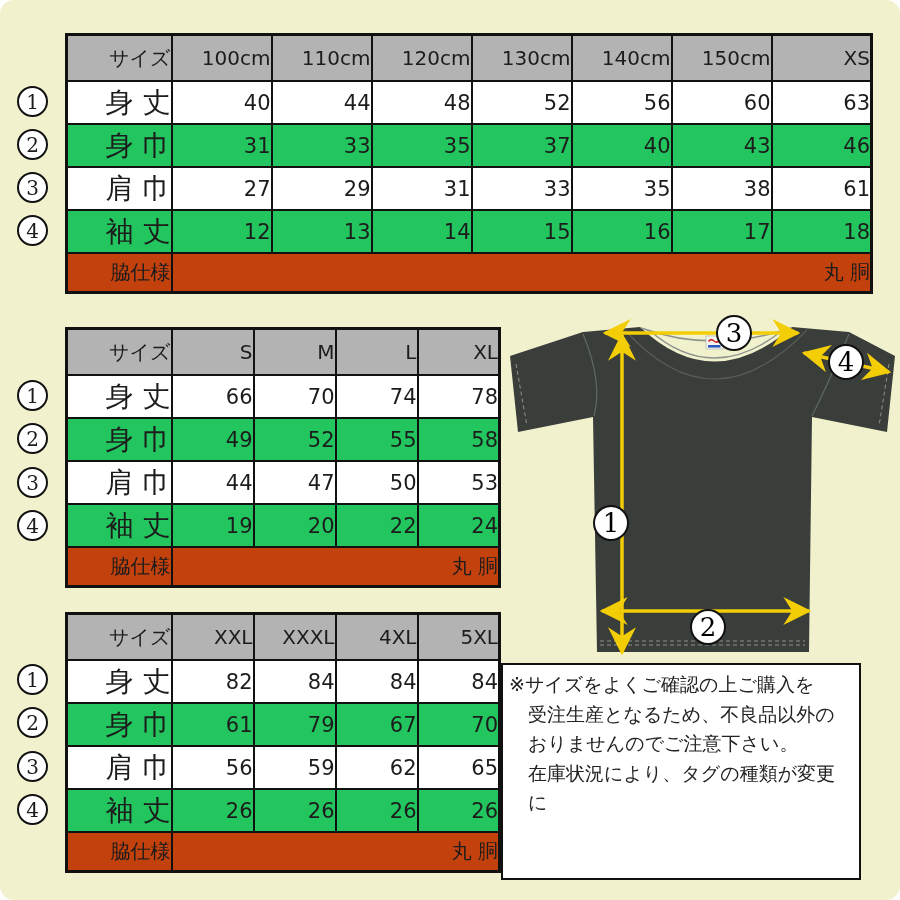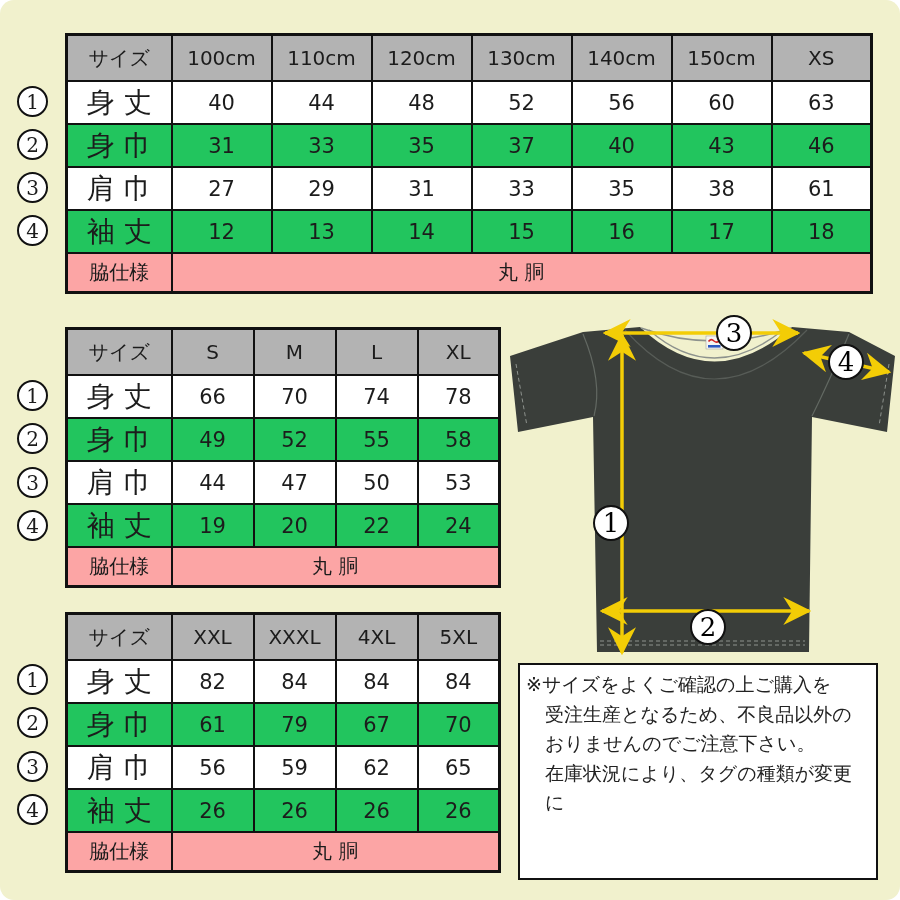--- a/index.html
+++ b/index.html
@@ -4,47 +4,47 @@
 <style>
   html,body{margin:0;padding:0;background:#ffffff;}
   .page{
     position:relative;width:900px;height:900px;overflow:hidden;
     background:#f1f1cd;border-radius:14px;
     font-family:"DejaVu Sans","Liberation Sans",sans-serif;color:#1c1c1c;
   }
   
   table.size-table{
     position:absolute;border-collapse:collapse;table-layout:fixed;
-    background:#ffffff;border:3px solid #111;text-align:center;
+    background:#ffffff;border:3px solid #111;text-align:right;
   }
   .size-table th,.size-table td{
     border:2px solid #111;padding:0;font-weight:normal;
     vertical-align:middle;overflow:hidden;white-space:nowrap;
   }
   .size-table tr.hd th{height:44px;background:#b3b3b3;font-size:20px;}
   .size-table tr.r th,.size-table tr.r td{height:41px;font-size:21px;}
   .size-table tr.r th{font-size:28px;}
   .size-table tr.g th,.size-table tr.g td{background:#22c55e;}
-  .size-table tr.f th,.size-table tr.f td{height:37px;font-size:20px;background:#fca5a5;margin-top:24px;}
+  .size-table tr.f th,.size-table tr.f td{height:37px;font-size:20px;background:#c2410c;margin-top:24px;}
   #table1{left:65px;top:33px;}
   #table2{left:65px;top:327px;}
   #table3{left:65px;top:612px;}
   col.c-label{width:105px;}
   #table1 col.c-val{width:100px;}
   #table2 col.c-val,#table3 col.c-val{width:82px;}
   
   .badge{
     position:absolute;left:17px;width:27px;height:27px;background:#fff;
     border:2px solid #111;border-radius:50%;
     display:flex;align-items:center;justify-content:center;
     font-family:"DejaVu Serif","Liberation Serif",serif;font-size:20px;line-height:1;
   }
   
   .note{
-    position:absolute;left:518px;top:663px;width:360px;height:217px;
+    position:absolute;left:501px;top:663px;width:360px;height:217px;
     background:#ffffff;border:2px solid #111;box-sizing:border-box;
     padding:5px 6px;font-size:19px;line-height:29.5px;color:#222;
   }
   .note .ln+.ln{padding-left:19px;}
   
   #diagram{position:absolute;left:505px;top:310px;}
 </style>
 </head>
 <body>
 

